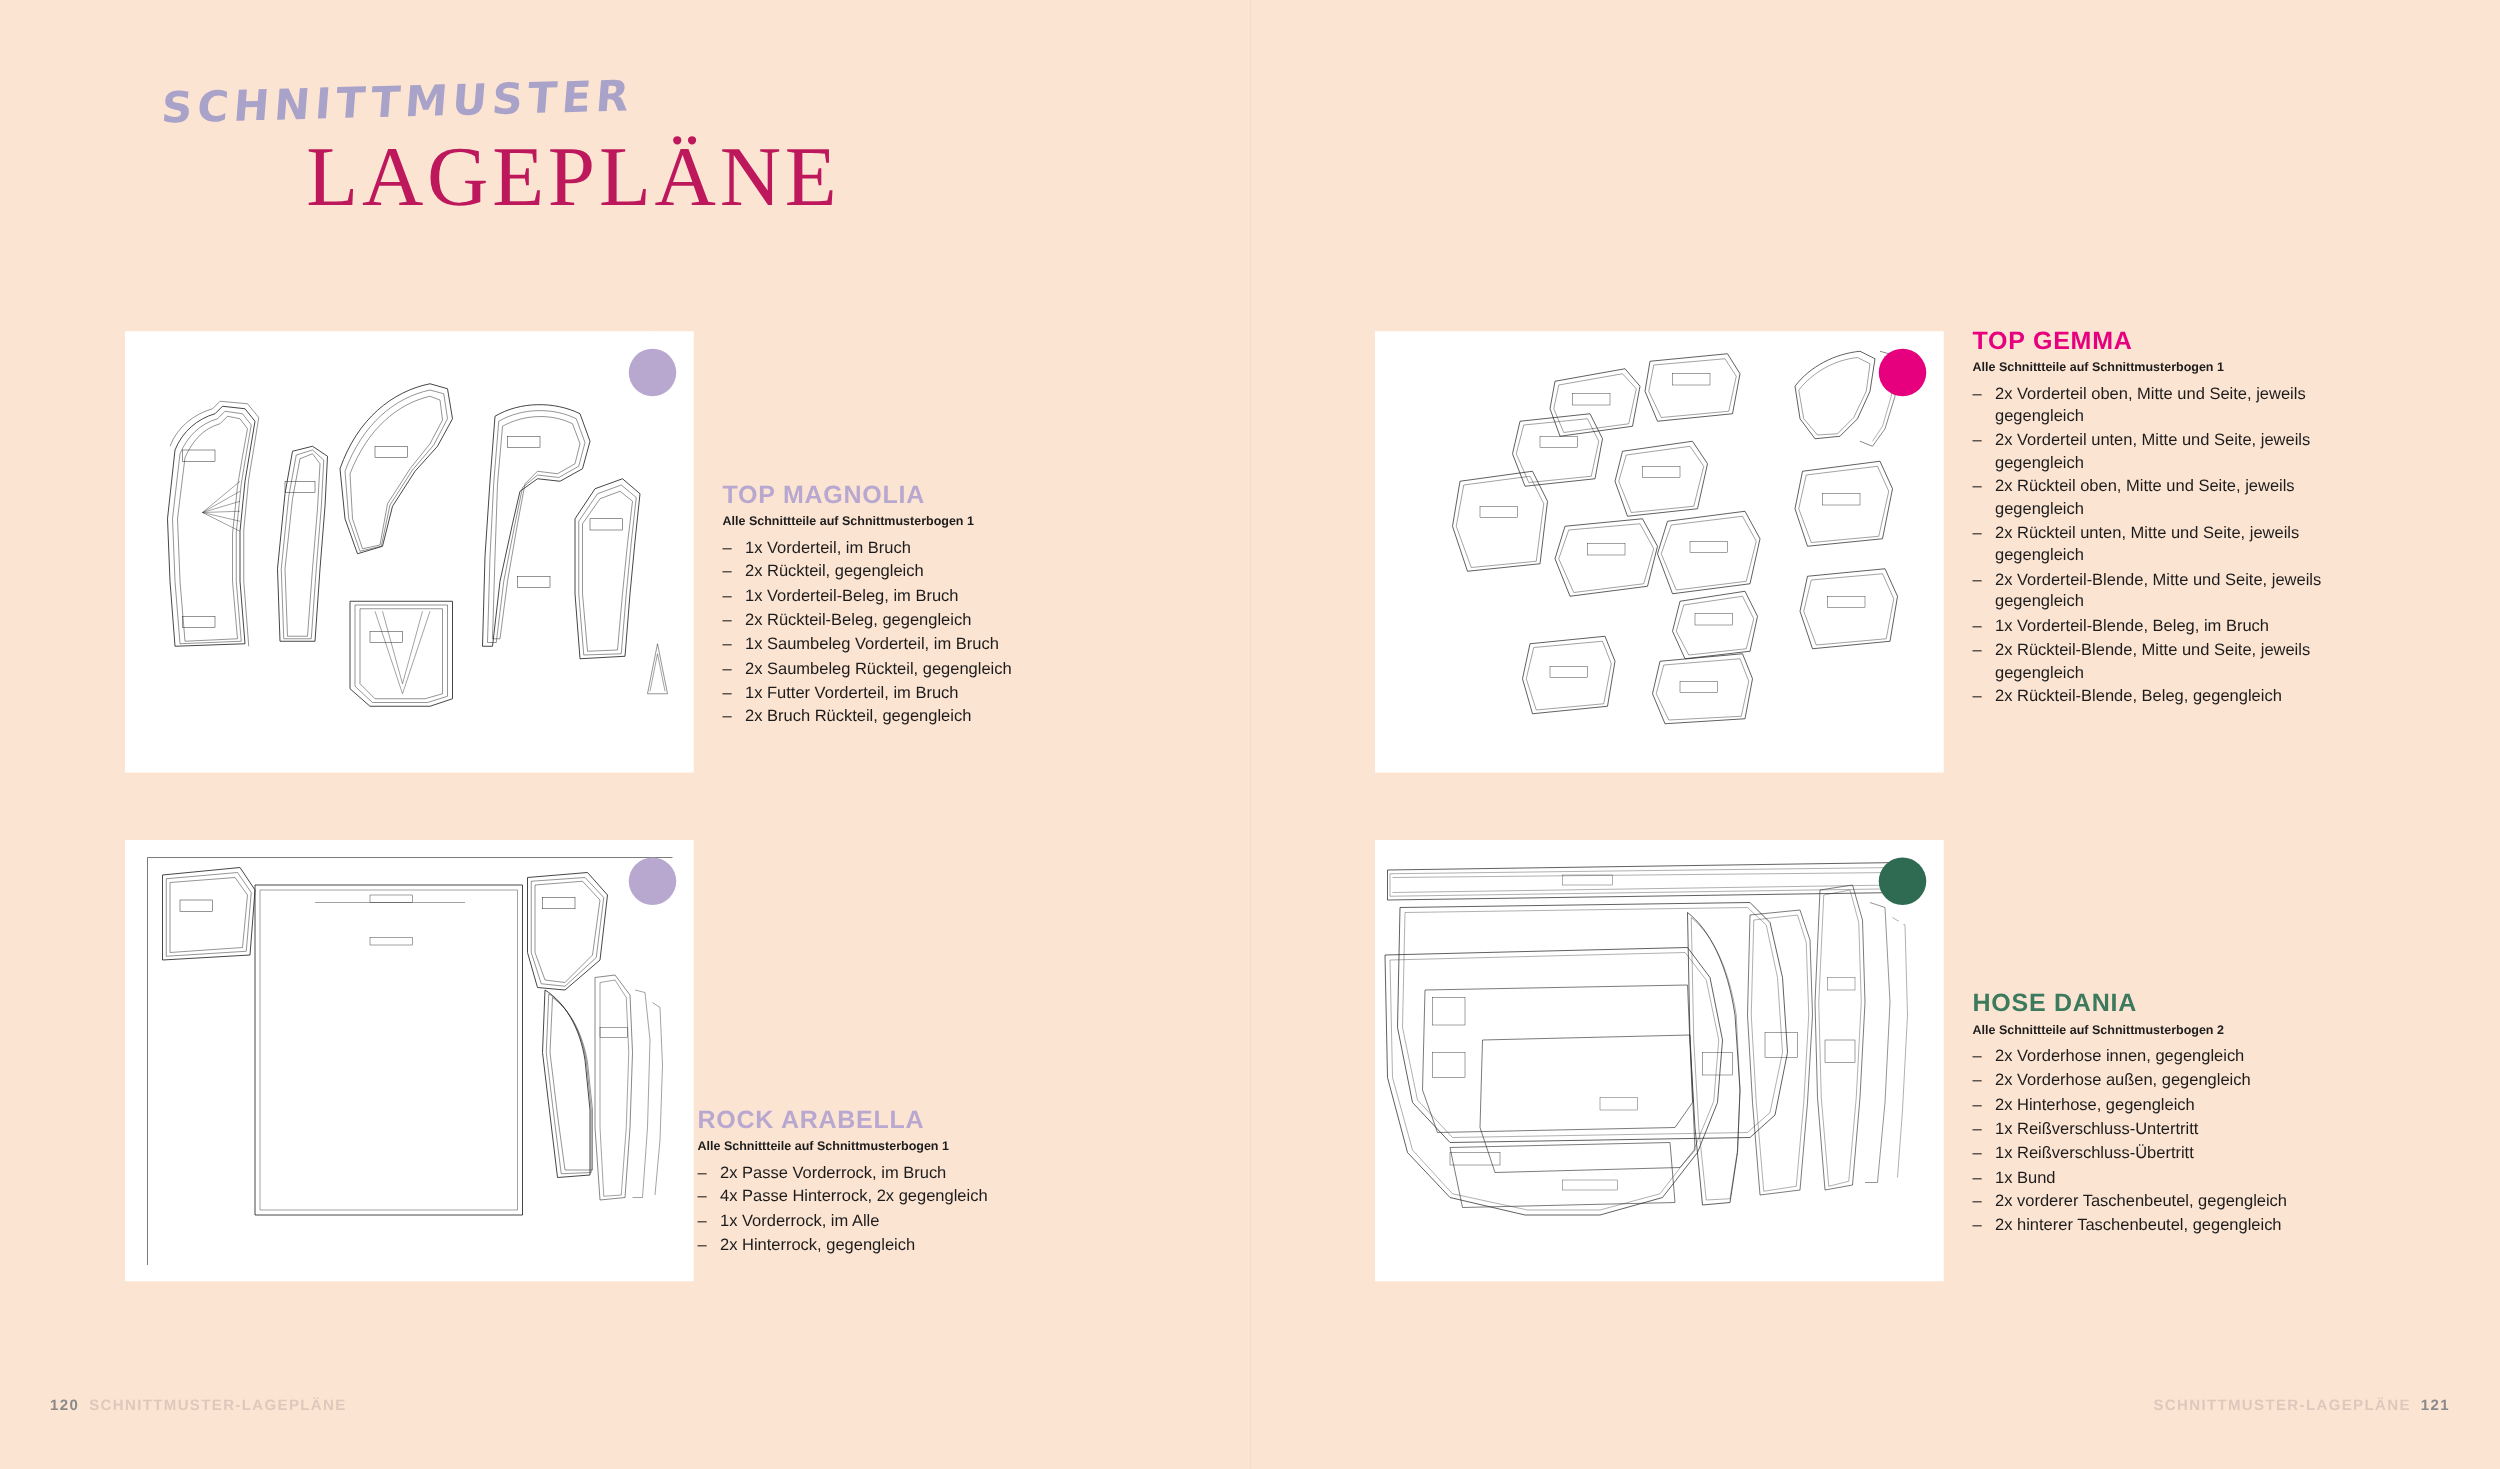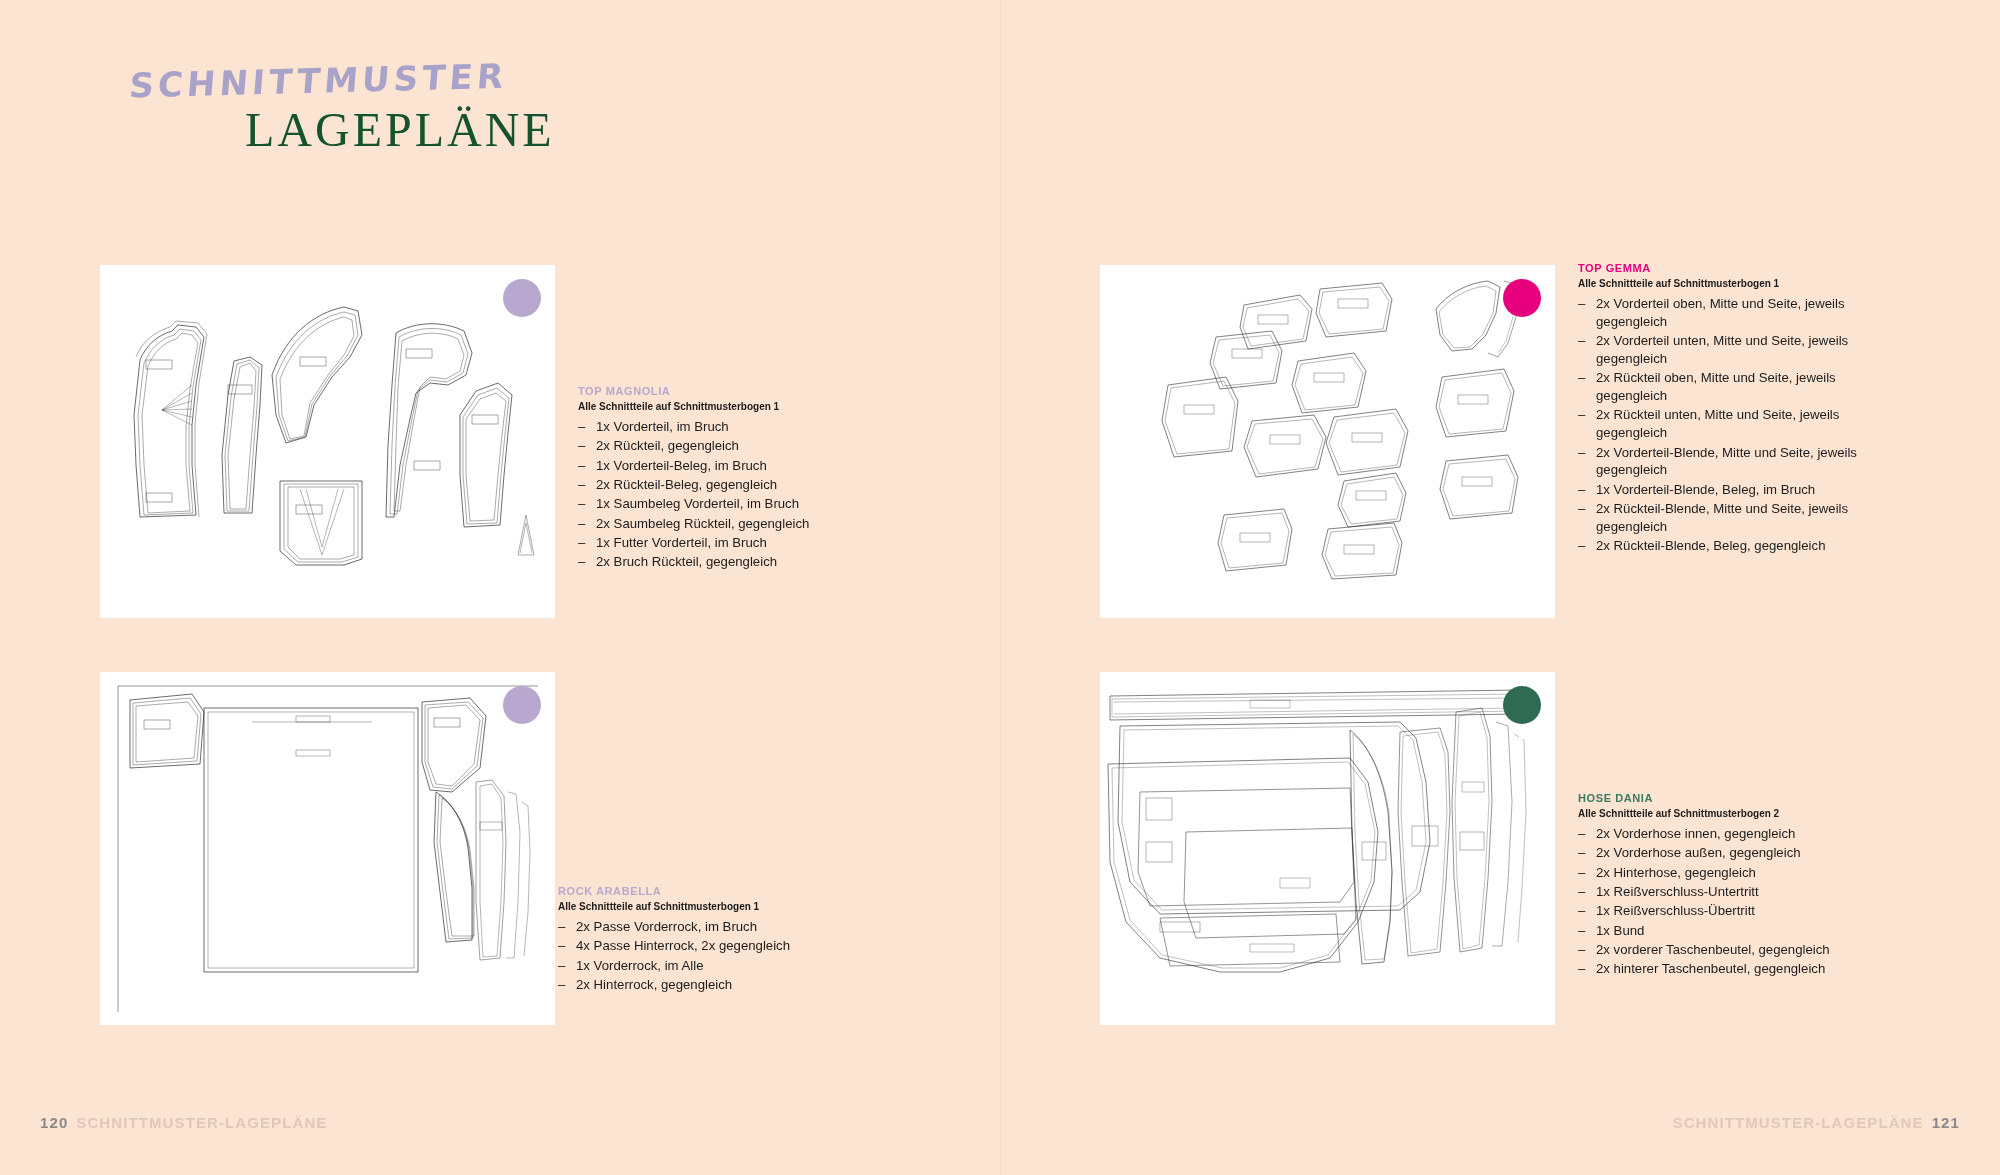--- a/index.html
+++ b/index.html
@@ -25,23 +25,23 @@
     font-family: "DejaVu Sans", sans-serif;
     font-size: 34px;
     letter-spacing: 4px;
     color: #a9a2c9;
     font-weight: 700;
     transform: skewX(-6deg) rotate(-1.5deg);
     margin-left: 10px;
   }
   .title-main {
     font-family: "Liberation Serif", serif;
-    font-size: 48px;
+    font-size: 68px;
     letter-spacing: 3px;
-    color: #14532d;
+    color: #be185d;
     font-weight: 400;
     margin-top: 2px;
     margin-left: 125px;
   }
 
   
   .panel {
     position: absolute;
     background: #ffffff;
     box-shadow: 0 0 0 0 rgba(0,0,0,0);
@@ -71,21 +71,21 @@
   .smb-badge .smb-num { font-size: 17px; font-weight: 700; font-family: "Liberation Serif", serif;}
 
   
   .txt-block { position: absolute; width: 330px; }
   #txt-magnolia { left: 578px;  top: 385px; }
   #txt-arabella { left: 558px;  top: 885px; }
   #txt-gemma    { left: 1578px; top: 262px; width: 330px;}
   #txt-dania    { left: 1578px; top: 792px; width: 330px;}
 
   .block-title {
-    font-size: 11px;
+    font-size: 20px;
     font-weight: 700;
     letter-spacing: .6px;
     margin: 0 0 4px 0;
   }
   .block-sub {
     font-size: 10px;
     font-weight: 700;
     color: #1c1c1c;
     margin: 0 0 6px 0;
   }
@@ -106,21 +106,21 @@
     content: "–";
     position: absolute;
     left: 0;
     top: 0;
   }
 
   
   .footer-left, .footer-right {
     position: absolute;
     bottom: 44px;
-    font-size: 15px;
+    font-size: 12px;
     letter-spacing: 1.1px;
     color: #c9b5ad;
     font-weight: 700;
   }
   .footer-left { left: 40px; }
   .footer-right { right: 40px; }
   .footer-num { color: #8a8a8a; font-weight: 700; }
   .footer-left .footer-num { margin-right: 8px; }
   .footer-right .footer-num { margin-left: 8px; }
   .footer-label { color: #e0c7bb; }

